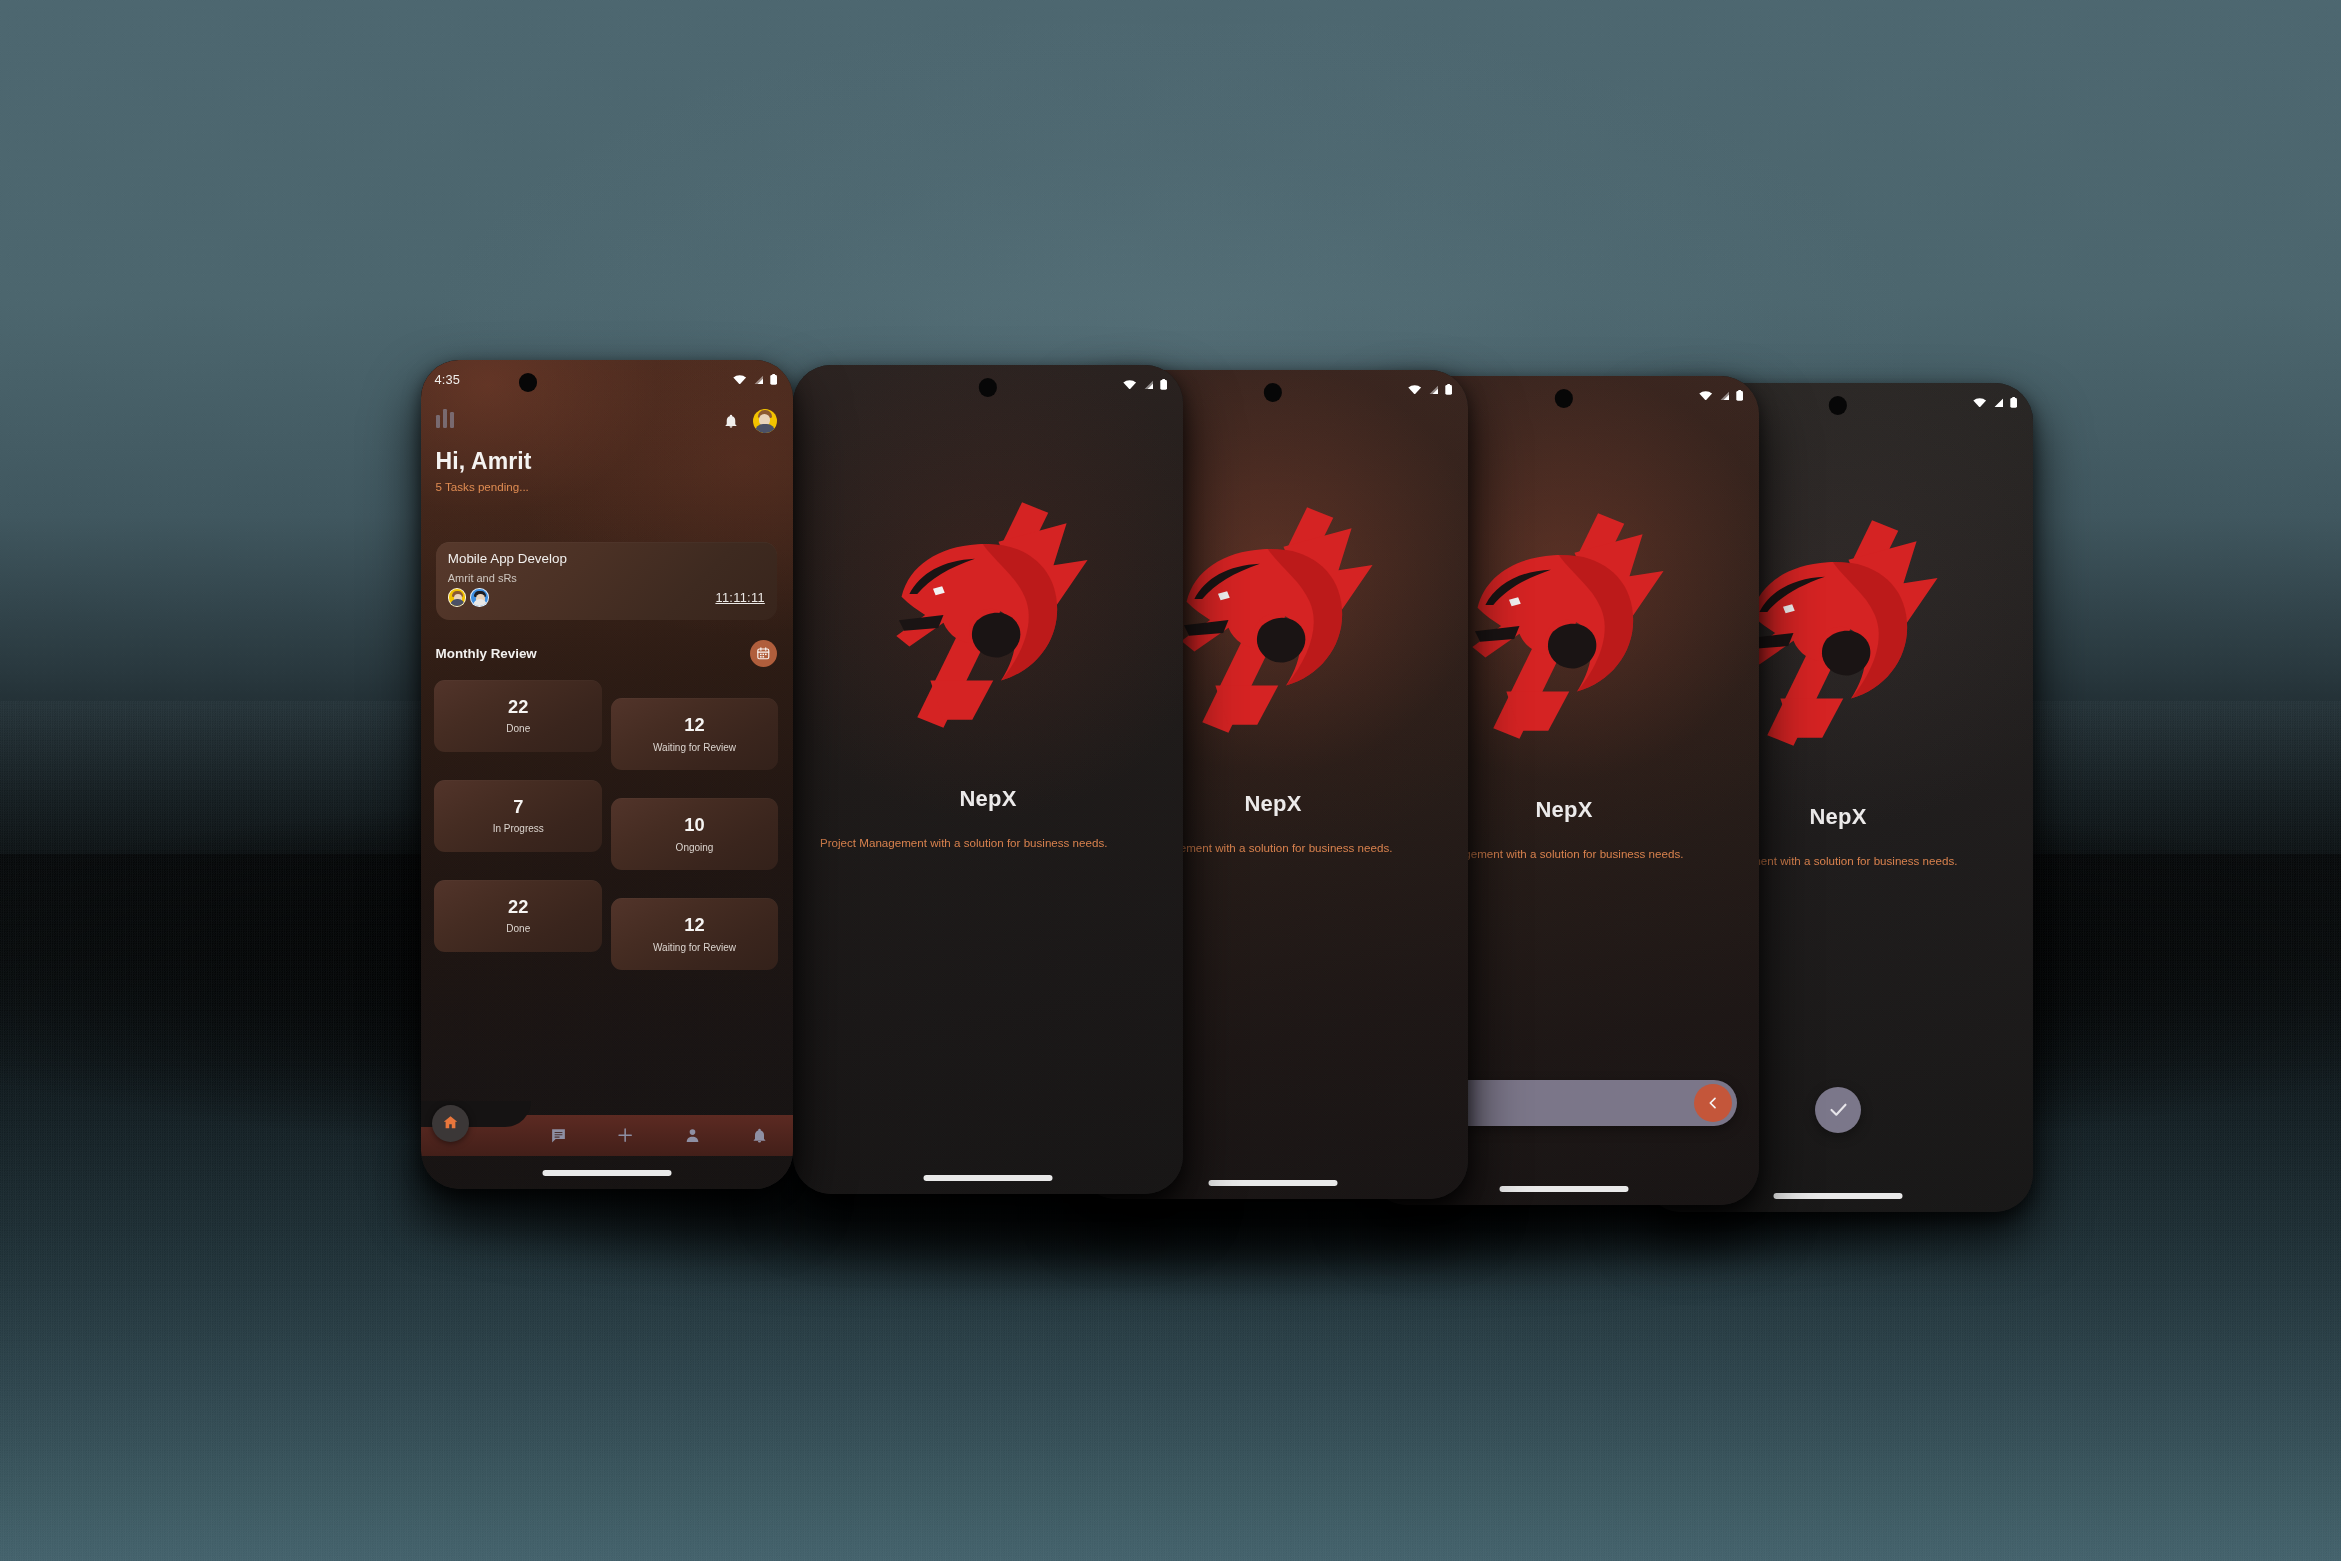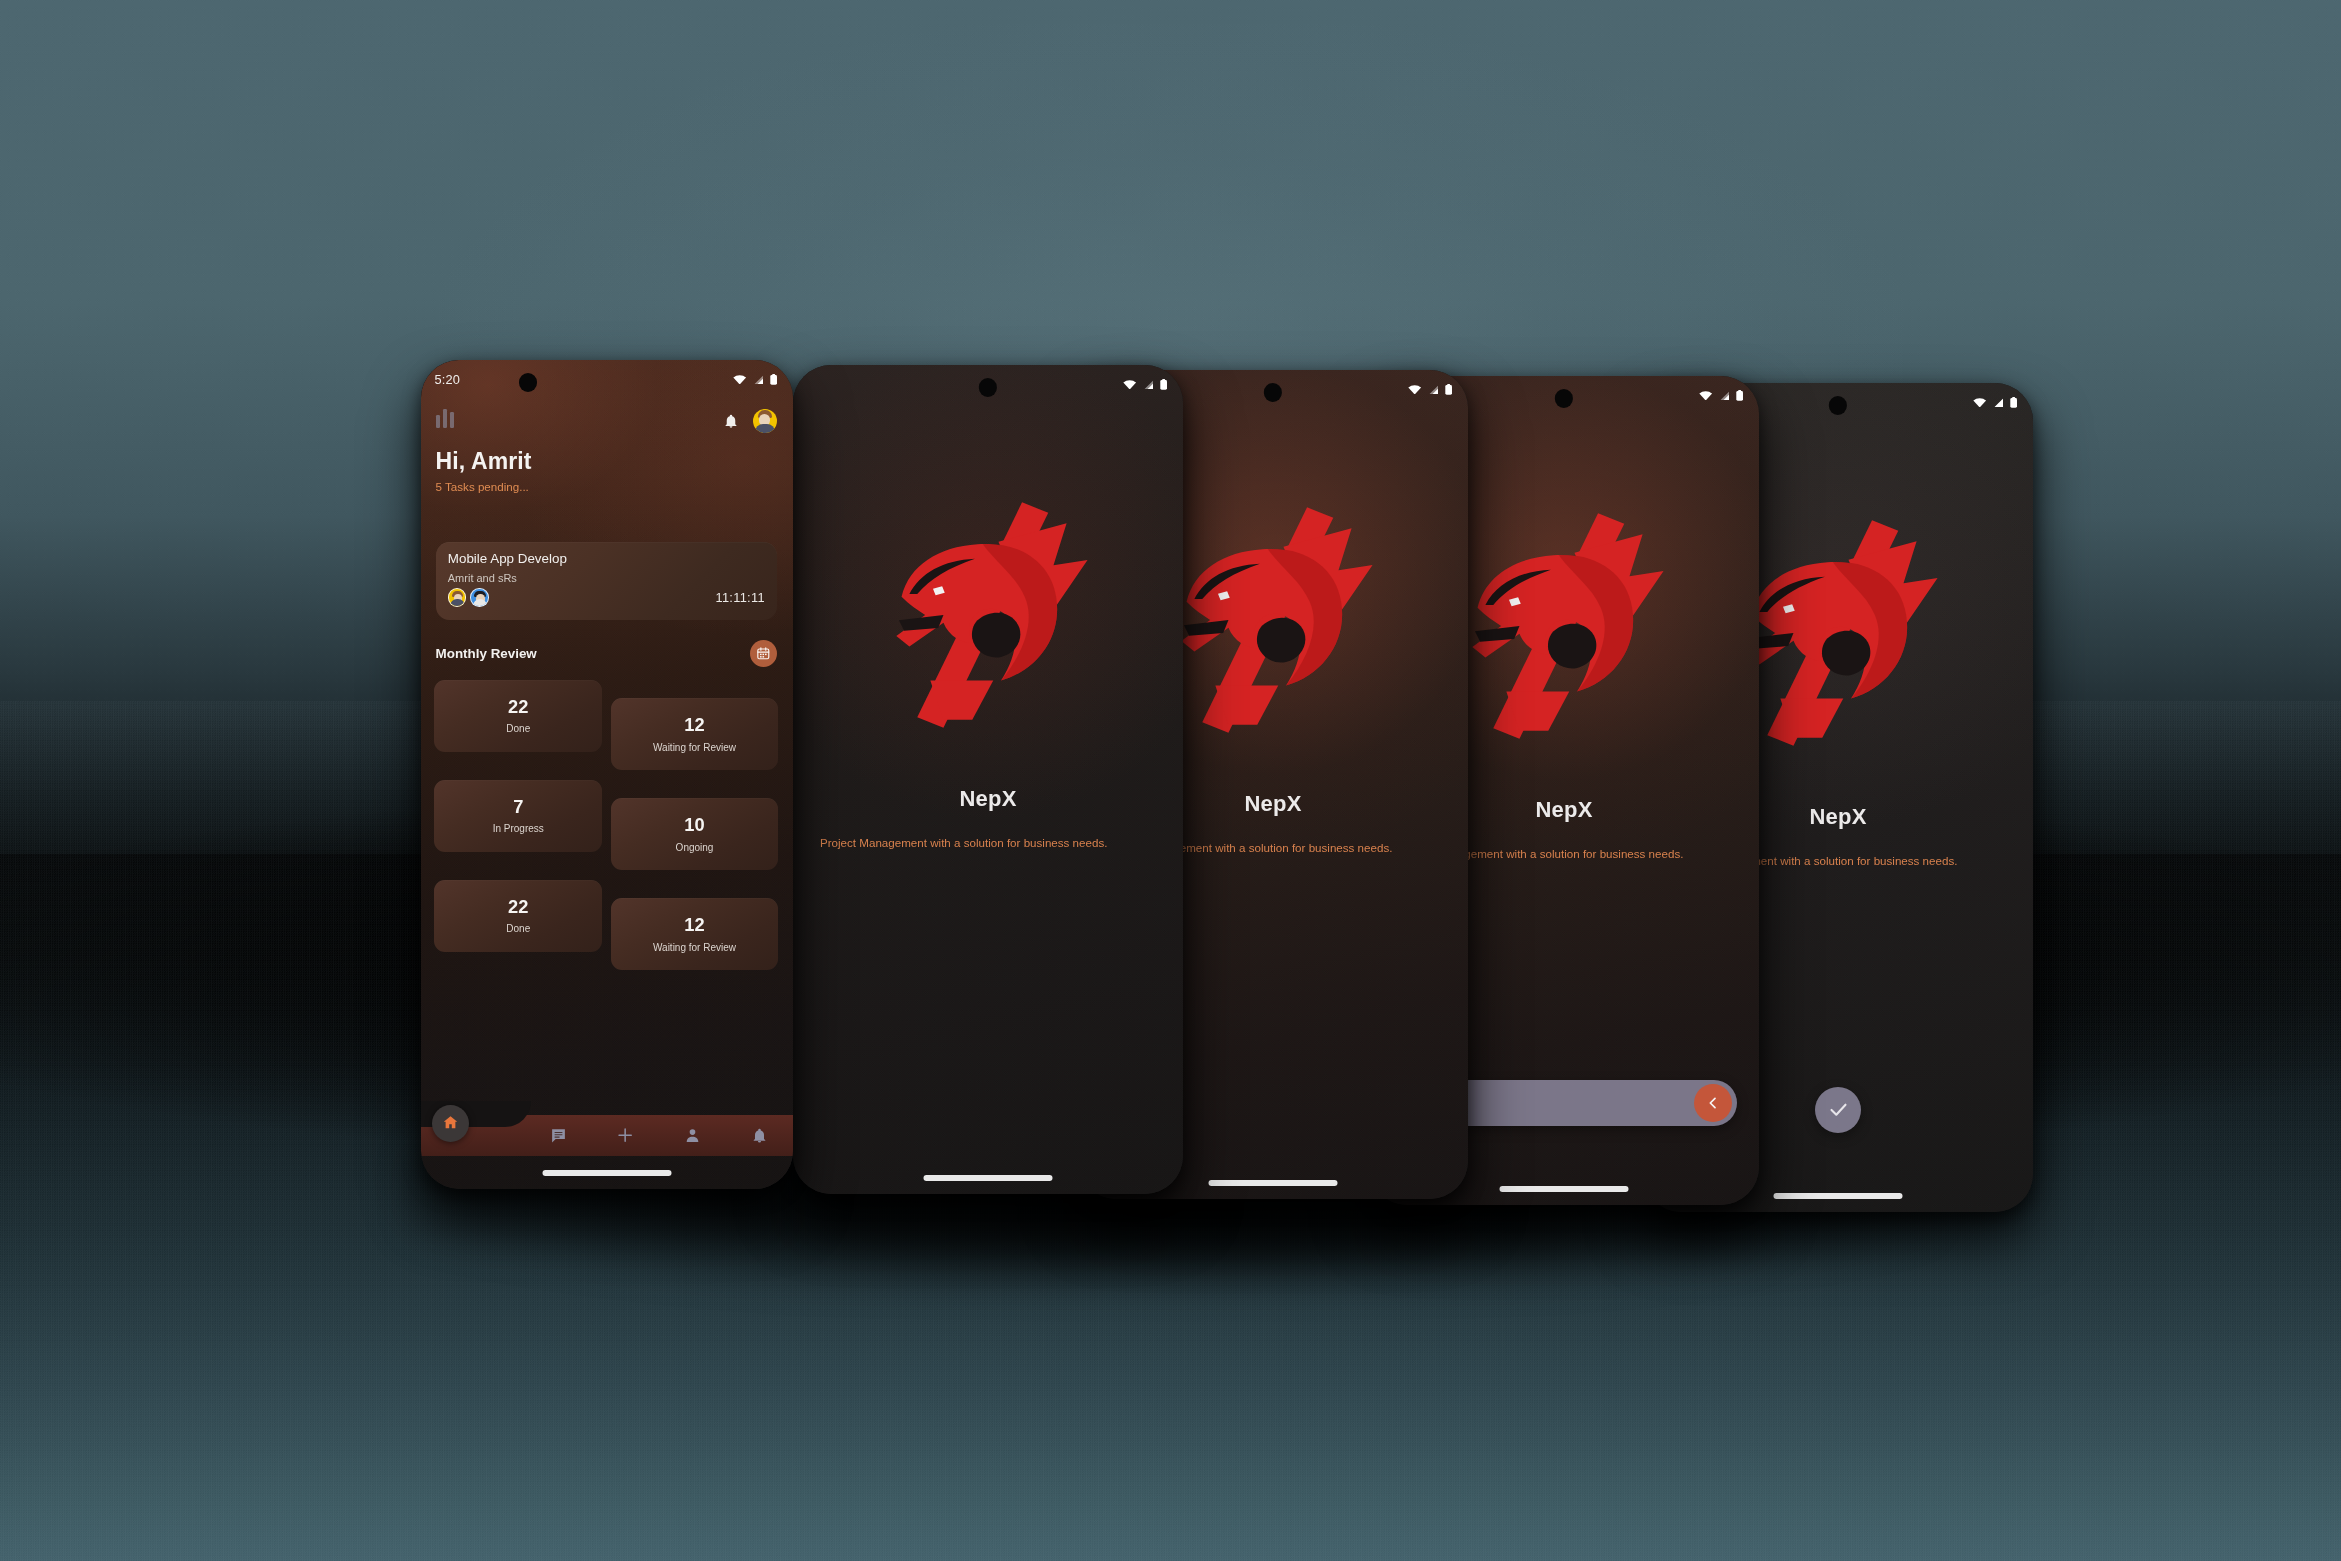--- a/index.html
+++ b/index.html
@@ -135,21 +135,21 @@
     box-shadow:inset 0 0.6px 0 rgba(255,255,255,.05);
   }
   .pc-title{ font-size:13.4px; font-weight:normal; color:#f2f0ee; }
   .pc-sub{ margin-top:5.5px; font-size:11px; color:#cfc7c0; }
   .pc-bottom{ display:flex; align-items:center; justify-content:space-between; margin-top:4.9px; }
   .pc-avs{ display:flex; gap:4.3px; }
   .pc-avs .avatar{ width:18.3px; height:18.3px; border:1.2px solid rgba(255,255,255,.85); }
   .pc-avs .avatar .hair{ left:3px; top:1.2px; width:11.6px; height:6.1px; }
   .pc-avs .avatar .face{ left:4.9px; top:4.3px; width:8.5px; height:9.8px; border-radius:4.3px; }
   .pc-avs .avatar .body{ left:1.2px; width:14.6px; height:6.7px; }
-  .pc-time{ font-size:12.8px; color:#ece9e6; letter-spacing:0.3px; }
+  .pc-time{ font-size:12.8px; color:#ece9e6; letter-spacing:0.3px;text-decoration:underline; }
 
   .section-row{
     position:absolute; left:14.6px; right:16px; top:276px; height:35px;
     display:flex; align-items:center; justify-content:space-between;
   }
   .section-title{ font-size:13.4px; font-weight:bold; color:#f3f1ef; }
   .cal-btn{
     width:27px; height:27px; border-radius:50%;
     background:#b05e3c; display:flex; align-items:center; justify-content:center;
   }
@@ -597,21 +597,21 @@
               <svg width="17" height="17" viewBox="0 0 24 24" fill="#8e8fa3">
                   <path d="M12 22a2.2 2.2 0 0 0 2.2-2.2H9.8A2.2 2.2 0 0 0 12 22Zm6.4-5.2v-5.3c0-3.2-1.7-5.8-4.6-6.5v-.7a1.8 1.8 0 1 0-3.6 0v.7c-2.9.7-4.6 3.3-4.6 6.5v5.3L3.8 18.6v.9h16.4v-.9Z"></path>
                 </svg>
             </span>
           </div>
         </div>
       </div>
 
       <div class="punchhole"></div>
       <div class="statusbar">
-        <span class="sb-time">5:20</span>
+        <span class="sb-time">4:35</span>
         <span class="sb-icons">
           <span>
               <svg width="13.4" height="9.8" viewBox="0 0 22 16">
                 <path fill="#fff" d="M11 15.5 0.5 4.2C3.3 1.6 7 0.2 11 0.2s7.7 1.4 10.5 4z"></path>
               </svg>
             </span>
           <span>
               <svg width="12.2" height="9.8" viewBox="0 0 20 16">
                 <path fill="#fff" opacity=".45" d="M18 1v14H4z"></path>
                 <path fill="#fff" d="M18 15V6l-9 9z"></path>

